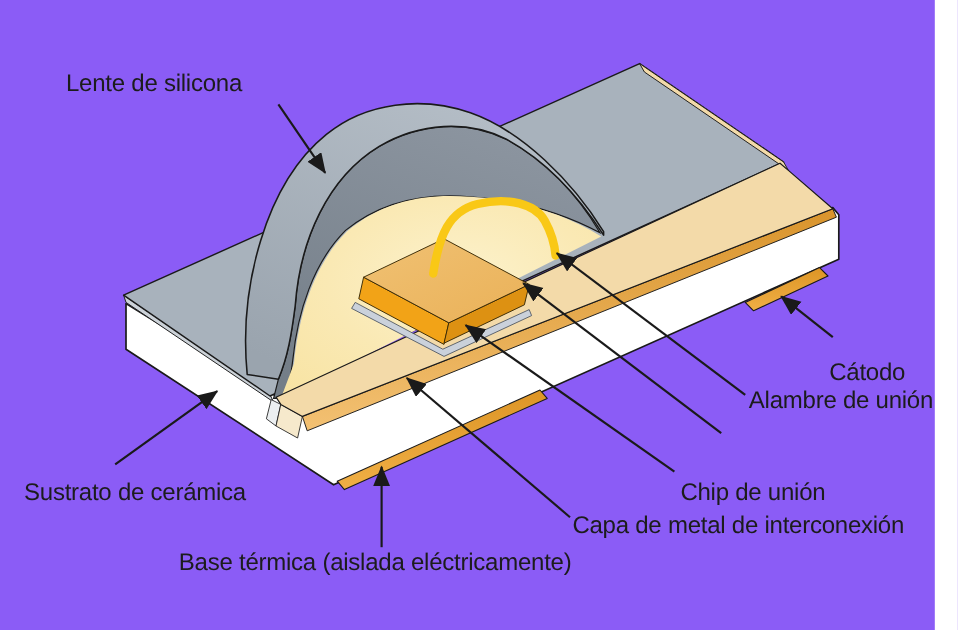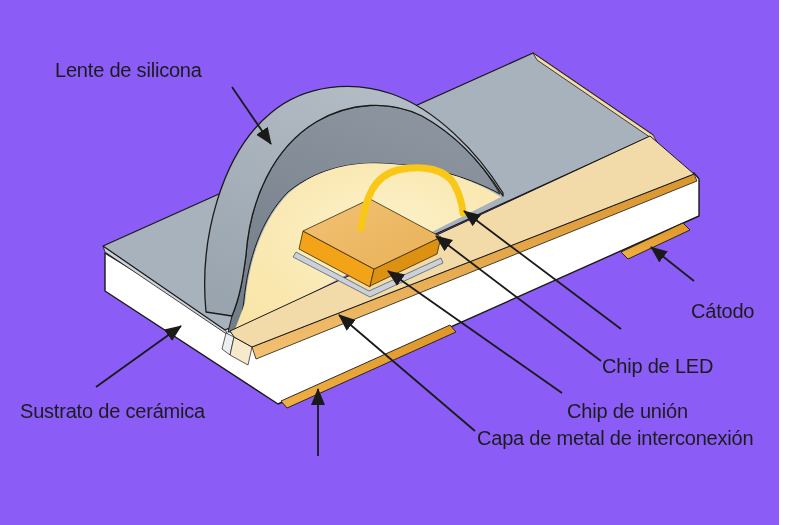--- a/index.html
+++ b/index.html
@@ -100,18 +100,19 @@
       <line x1="694" y1="281" x2="651" y2="247" marker-end="url(#ah)"></line>
       <line x1="621" y1="329" x2="464" y2="211" marker-end="url(#ah)"></line>
       <line x1="601" y1="361" x2="436" y2="236" marker-end="url(#ah)"></line>
       <line x1="562" y1="393" x2="388" y2="271" marker-end="url(#ah)"></line>
       <line x1="475" y1="431" x2="339" y2="315" marker-end="url(#ah)"></line>
     </g>
   </svg>
 
   <div class="lbl" style="left:55px;top:58px">Lente de silicona</div>
   <div class="lbl" style="left:691px;top:299px">Cátodo</div>
-  <div class="lbl" style="left:602px;top:354px">Chip de LED</div>
+  <div class="lbl" style="left:624px;top:322px">Alambre de unión</div>
   <div class="lbl" style="left:567px;top:399px">Chip de unión</div>
   <div class="lbl" style="left:20px;top:399px">Sustrato de cerámica</div>
   <div class="lbl" style="left:477px;top:426px">Capa de metal de interconexión</div>
+  <div class="lbl" style="left:149px;top:457px">Base térmica (aislada eléctricamente)</div>
 
 </div>
 
 </body></html>

